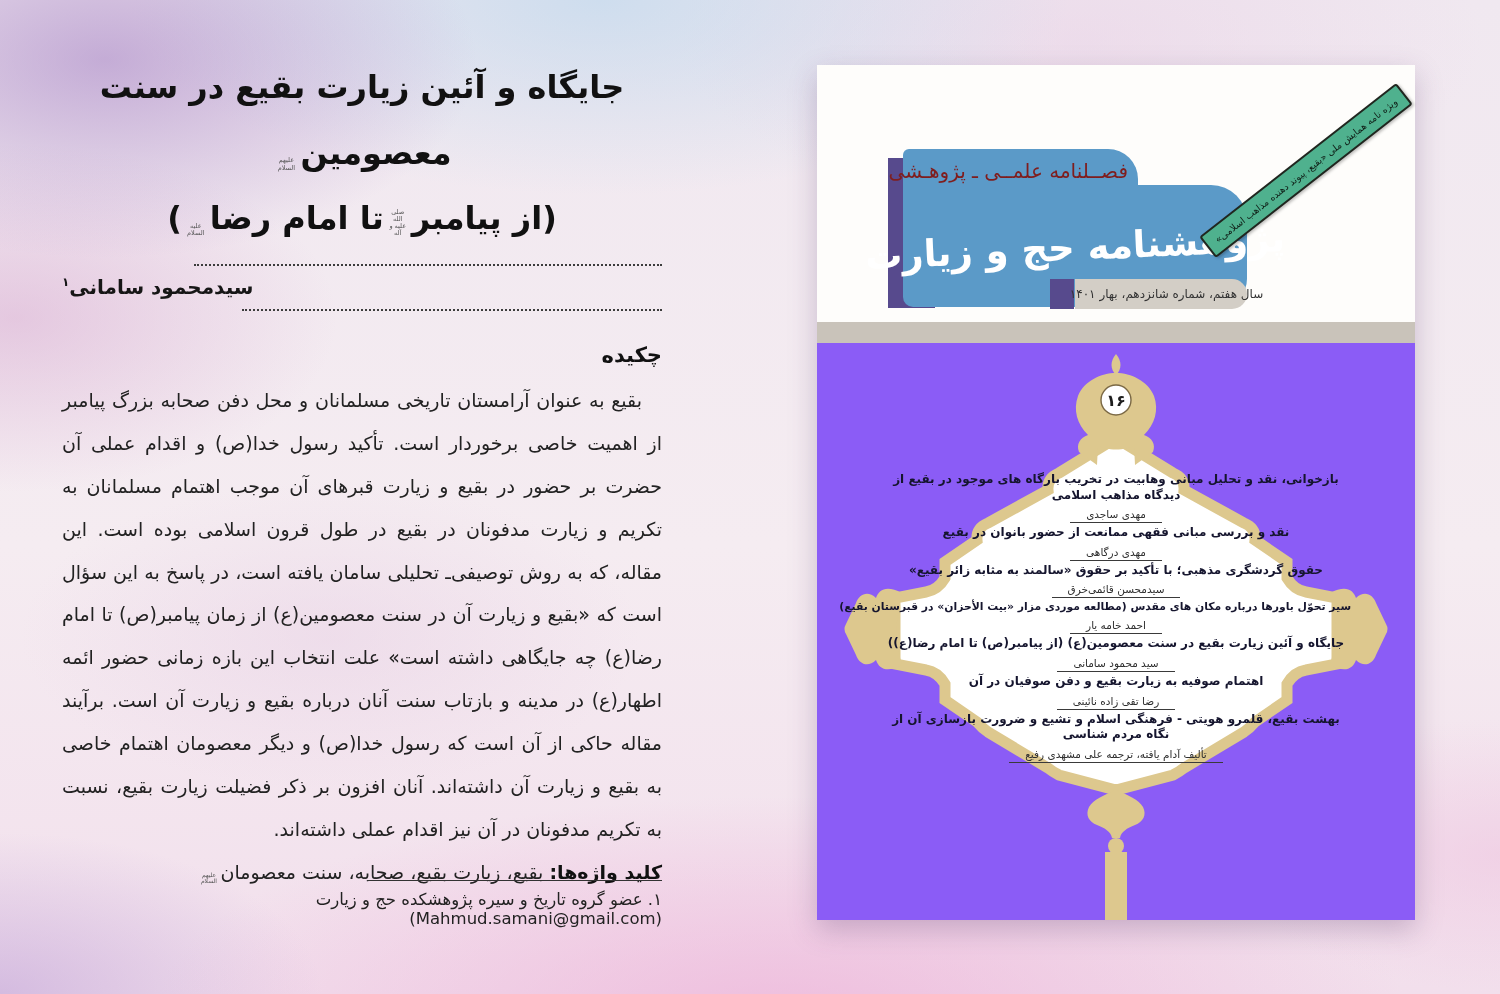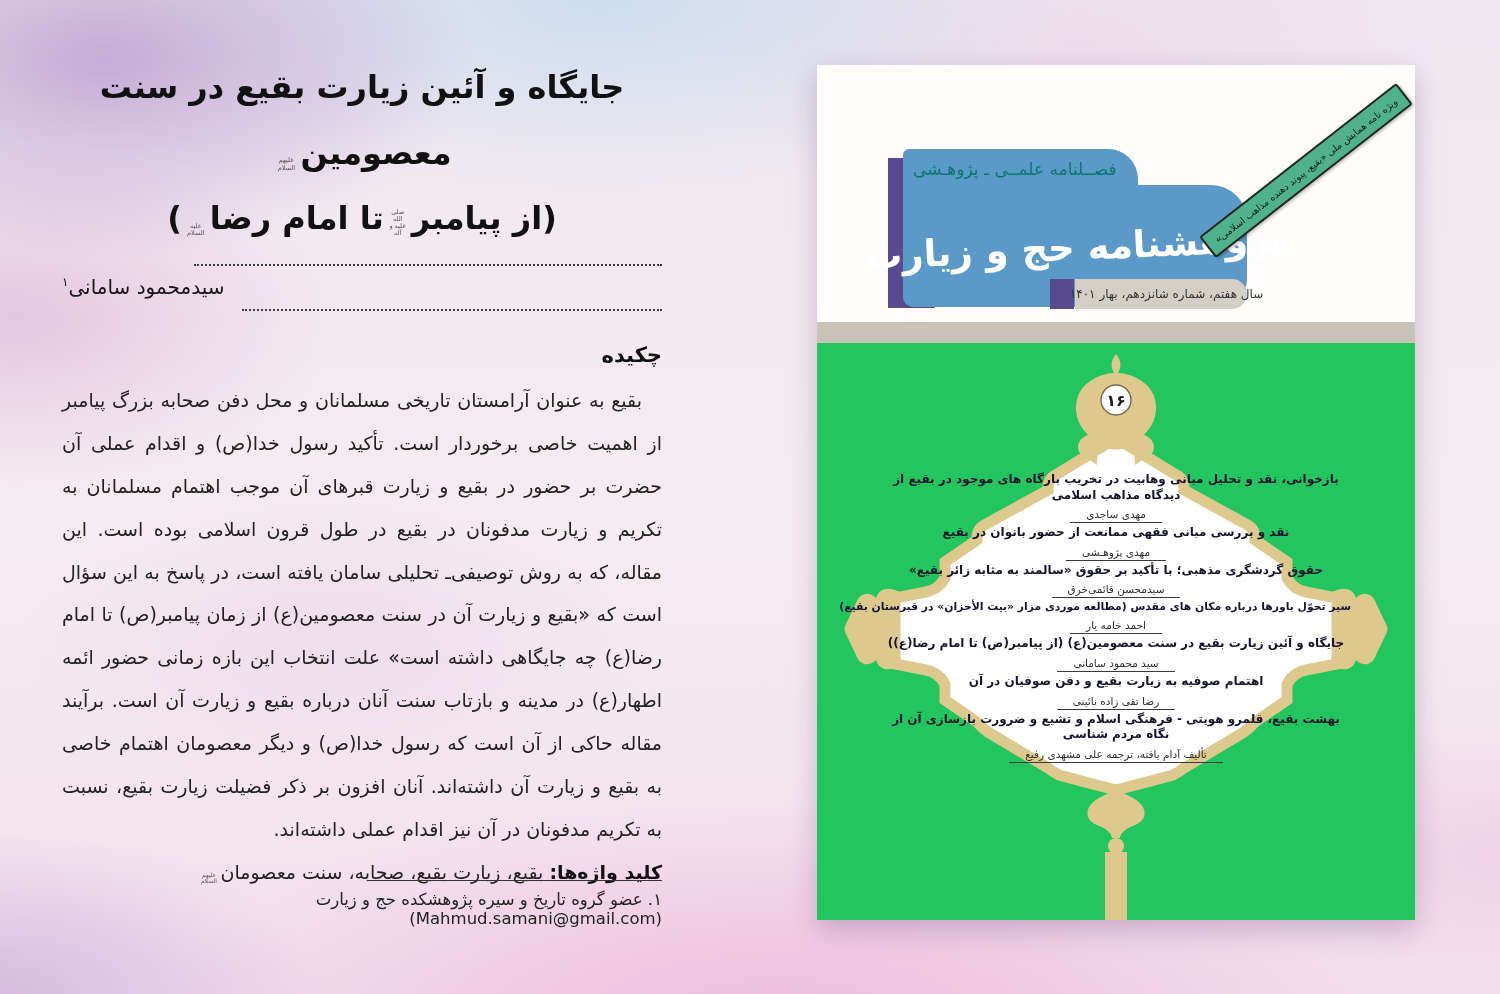--- a/index.html
+++ b/index.html
@@ -24,48 +24,48 @@
   .a-title { text-align:center; font-weight:bold; font-size:32px; line-height:1.3; color:#111; }
   .a-title .t-line { margin-bottom:24px;margin-top:11px; }
   .hon {
     display:inline-block; width:22px; font-size:6.5px; line-height:1.1; color:#555;
     vertical-align:-6px; margin:0 3px; text-align:center; font-weight:normal; white-space:normal;
   }
   .hon-s { width:17px; font-size:6px; vertical-align:-4px; }
   .dotted { border-top:2px dotted #3c3c3c; height:0; }
   .dotted.r1 { width:468px; margin-top:14px; }
   .dotted.r2 { width:420px; margin-top:10px; }
-  .a-author { text-align:left; font-size:20px; font-weight:normal; margin:9px 0 0; color:#161616; }
+  .a-author { text-align:left; font-size:20px; font-weight:bold; margin:9px 0 0; color:#161616; }
   .a-author sup { font-size:12px; }
   .abstract-head { font-size:21px; font-weight:bold; margin-top:32px; color:#111; }
   .abstract-body {
     margin-top:12px; font-size:19px; line-height:2.26; text-align:justify;
     text-indent:20px; color:#222; letter-spacing:0;
   }
   .keywords { font-size:19px; line-height:2.26; color:#222; }
   .keywords b { color:#111; }
 
   .footnote { position:absolute; left:62px; top:880px; width:600px; direction:rtl; }
   .footnote-rule { width:295px; border-top:1.5px solid #333; height:0; }
   .footnote-text { margin-top:9px; font-size:16.5px; text-align:right; color:#222; }
 
   
   .cover {
     position:absolute; left:817px; top:65px; width:598px; height:855px;
     background:#fefdfb; box-shadow:0 10px 26px rgba(90,60,110,.28);
   }
   .gray-band { position:absolute; top:257px; left:0; right:0; height:21px; background:#c9c3ba; }
-  .purple-body { position:absolute; top:278px; left:0; right:0; bottom:0; background:#22c55e;padding-left:7px; }
+  .purple-body { position:absolute; top:278px; left:0; right:0; bottom:0; background:#8b5cf6;padding-left:7px; }
 
   .logo-purple { position:absolute; left:71px; top:93px; width:47px; height:150px; background:#574a8d; }
   .logo-tab  { position:absolute; left:86px; top:84px;  width:235px; height:66px;  background:#5b9ac8; border-radius:6px 30px 0 0; }
   .logo-main { position:absolute; left:86px; top:120px; width:344px; height:122px; background:#5b9ac8; border-radius:0 36px 28px 10px; }
   .quarterly {
     position:absolute; left:96px; top:94px; width:215px; text-align:left;
-    color:#0f766e; font-size:17px; direction:rtl; white-space:nowrap;
+    color:#7f1d1d; font-size:20px; direction:rtl; white-space:nowrap;
   }
   .journal-title {
     position:absolute; left:86px; top:128px; width:344px; height:108px;
     display:flex; align-items:center; justify-content:center;
     color:#fff; font-size:37px; font-weight:bold; direction:rtl; white-space:nowrap;
     transform:rotate(-2.5deg);
   }
   .season-purple { position:absolute; left:233px; top:214px; width:24px; height:30px; background:#574a8d; }
   .season-strip {
     position:absolute; left:258px; top:214px; width:172px; height:30px; background:#d3cec6;
@@ -152,21 +152,21 @@
       <rect x="288" y="509" width="22" height="68" fill="#ddc88e"></rect>
     </svg>
 
     <div class="cover-list">
       <div class="cover-entry">
         <div class="cover-title">بازخوانی، نقد و تحلیل مبانی وهابیت در تخریب بارگاه های موجود در بقیع از دیدگاه مذاهب اسلامی</div>
         <div><span class="cover-author">مهدی ساجدی</span></div>
       </div>
       <div class="cover-entry">
         <div class="cover-title">نقد و بررسی مبانی فقهی ممانعت از حضور بانوان در بقیع</div>
-        <div><span class="cover-author">مهدی پژوهـشی</span></div>
+        <div><span class="cover-author">مهدی درگاهی</span></div>
       </div>
       <div class="cover-entry">
         <div class="cover-title">حقوق گردشگری مذهبی؛ با تأکید بر حقوق «سالمند به مثابه زائر بقیع»</div>
         <div><span class="cover-author">سیدمحسن قائمی‌خرق</span></div>
       </div>
       <div class="cover-entry wide">
         <div class="cover-title">سیر تحوّل باورها درباره مکان های مقدس (مطالعه موردی مزار «بیت الأحزان» در قبرستان بقیع)</div>
         <div><span class="cover-author">احمد خامه یار</span></div>
       </div>
       <div class="cover-entry">

